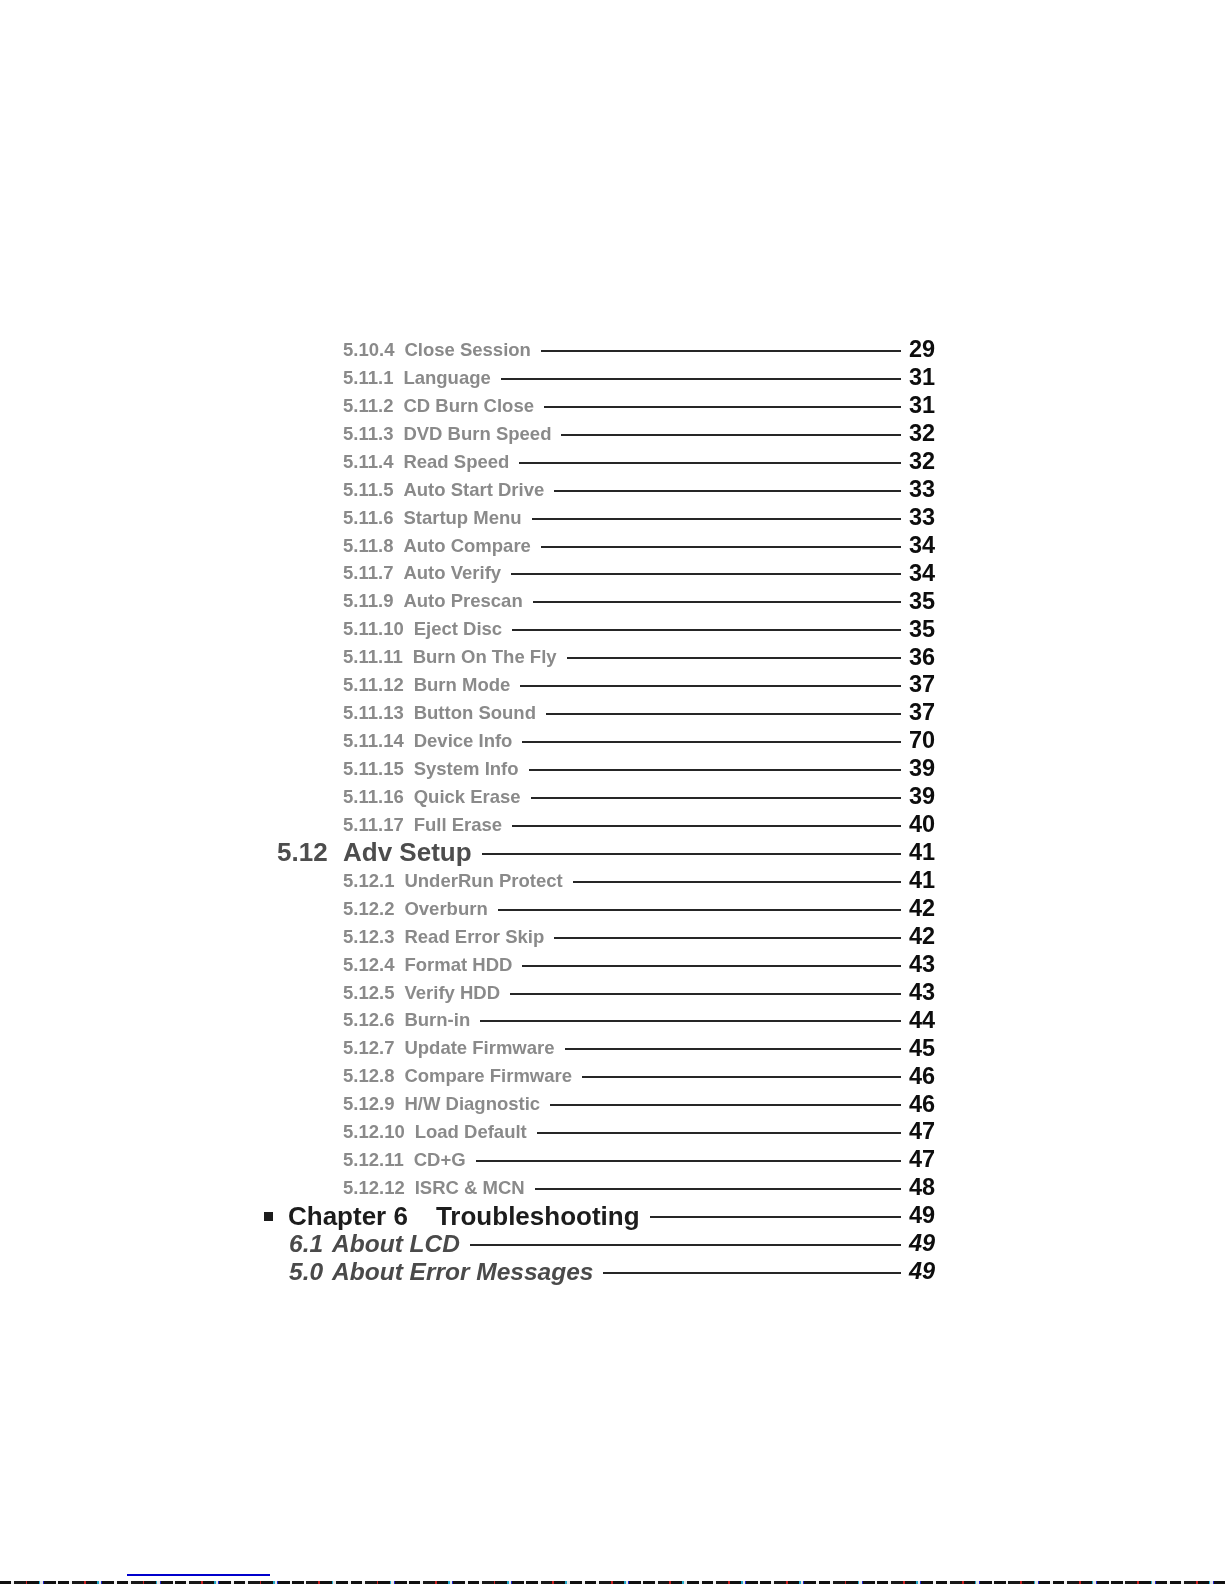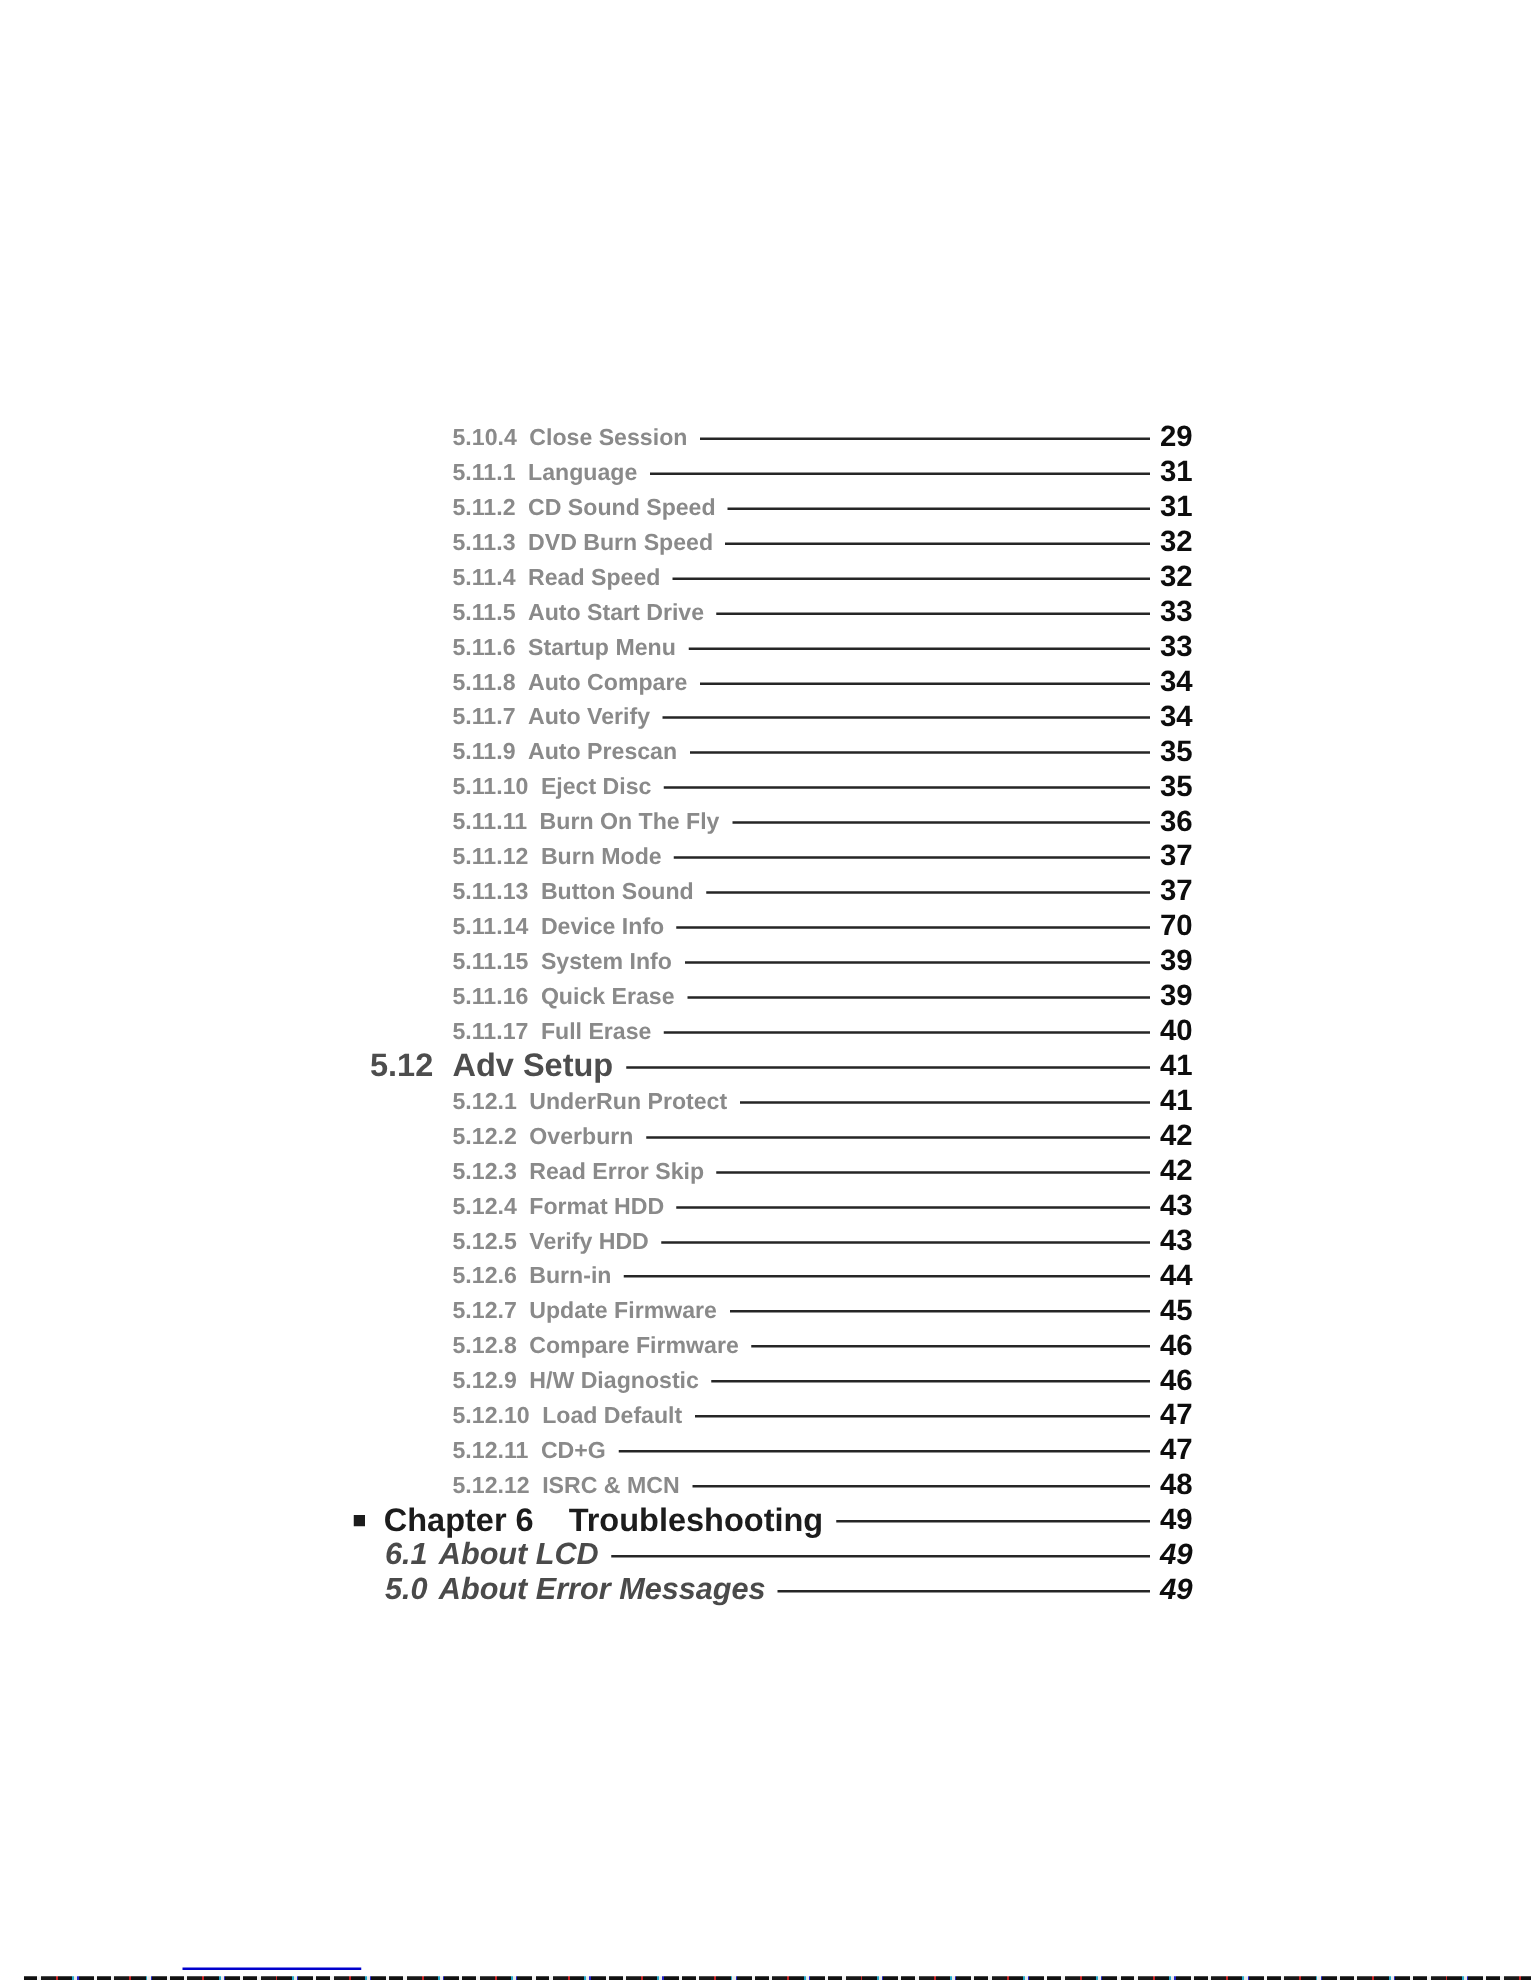--- a/index.html
+++ b/index.html
@@ -12,21 +12,20 @@
     height: 1585px;
     position: relative;
     overflow: hidden;
     font-family: "Liberation Sans", sans-serif;
     font-weight: bold;
   }
   .page {
     position: absolute;
     inset: 0;
     background: #ffffff;
-    margin-left: 19px;
   }
   .toc {
     position: absolute;
     left: 263px;
     top: 336px;
     width: 680px;
   }
   .row {
     display: flex;
     align-items: center;
@@ -113,21 +112,21 @@
       <div class="row sub">
     
     <span class="num">5.11.1</span>
     <span class="title">Language</span>
     <span class="leader"></span>
     <span class="pagenum">31</span>
   </div>
       <div class="row sub">
     
     <span class="num">5.11.2</span>
-    <span class="title">CD Sound Speed</span>
+    <span class="title">CD Burn Close</span>
     <span class="leader"></span>
     <span class="pagenum">31</span>
   </div>
       <div class="row sub">
     
     <span class="num">5.11.3</span>
     <span class="title">DVD Burn Speed</span>
     <span class="leader"></span>
     <span class="pagenum">32</span>
   </div>

